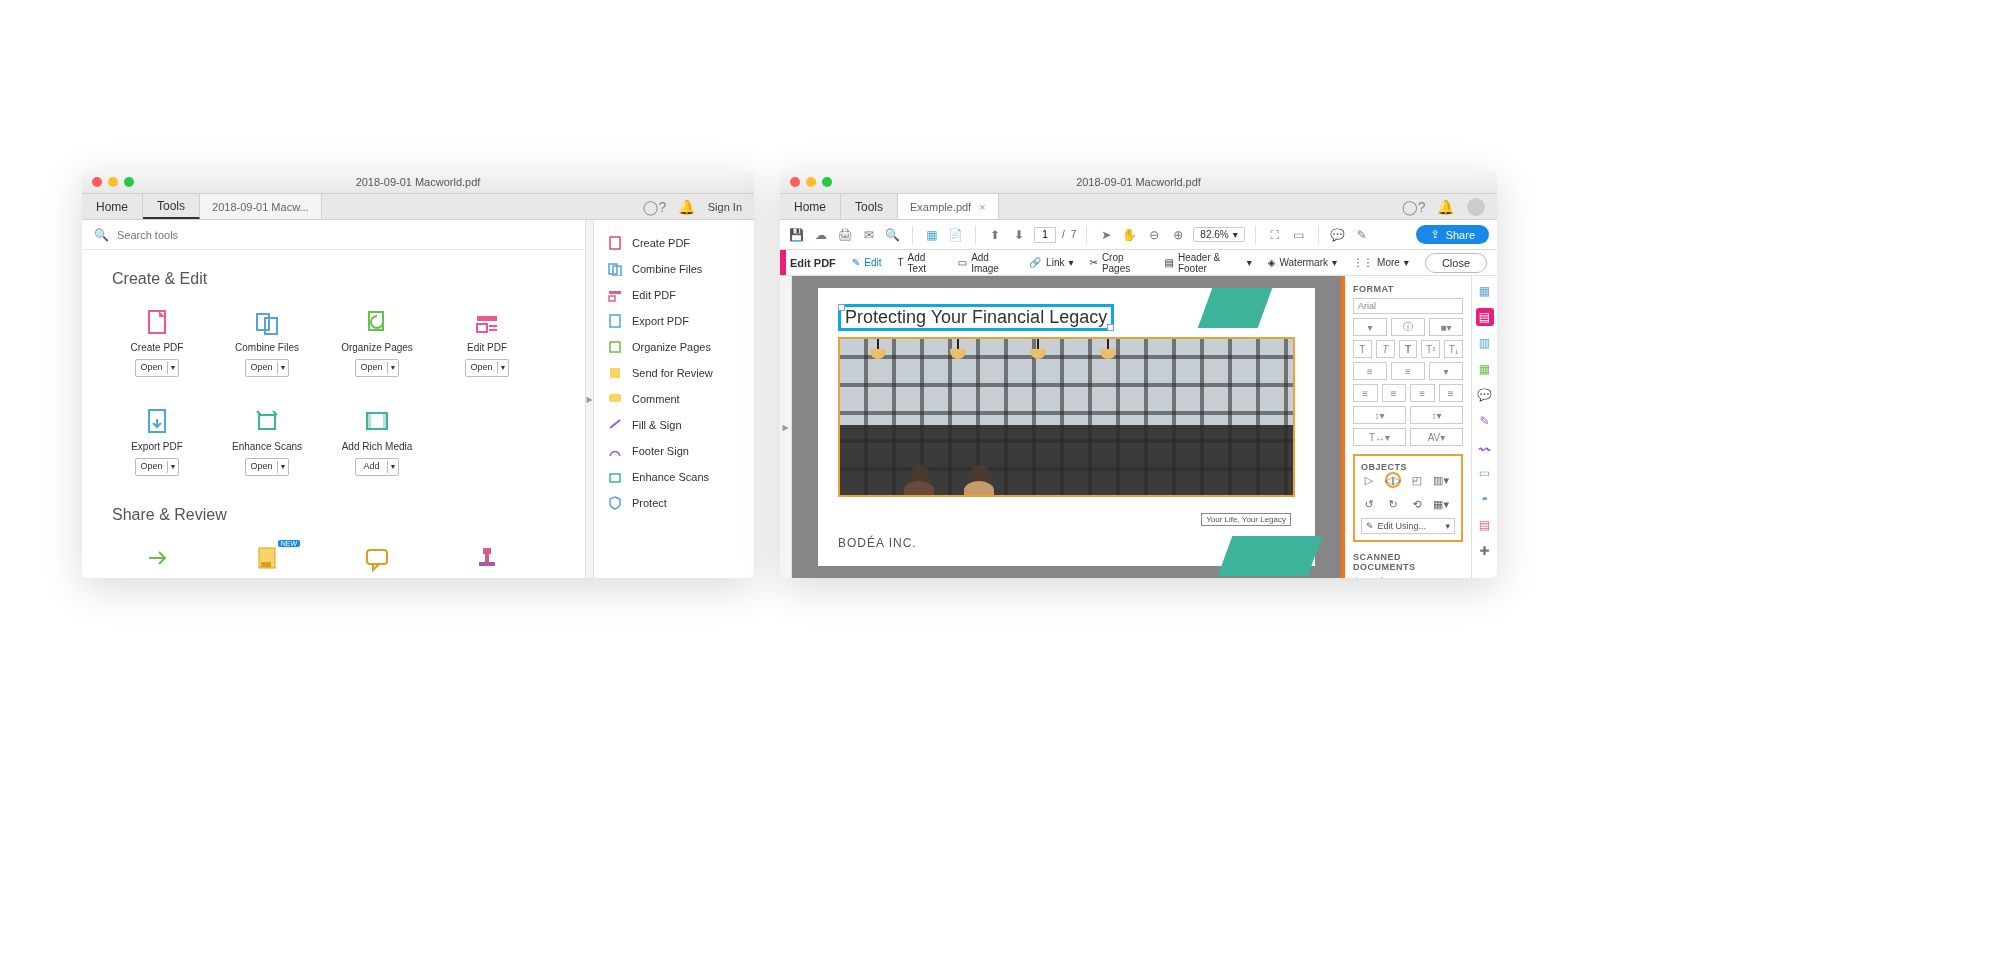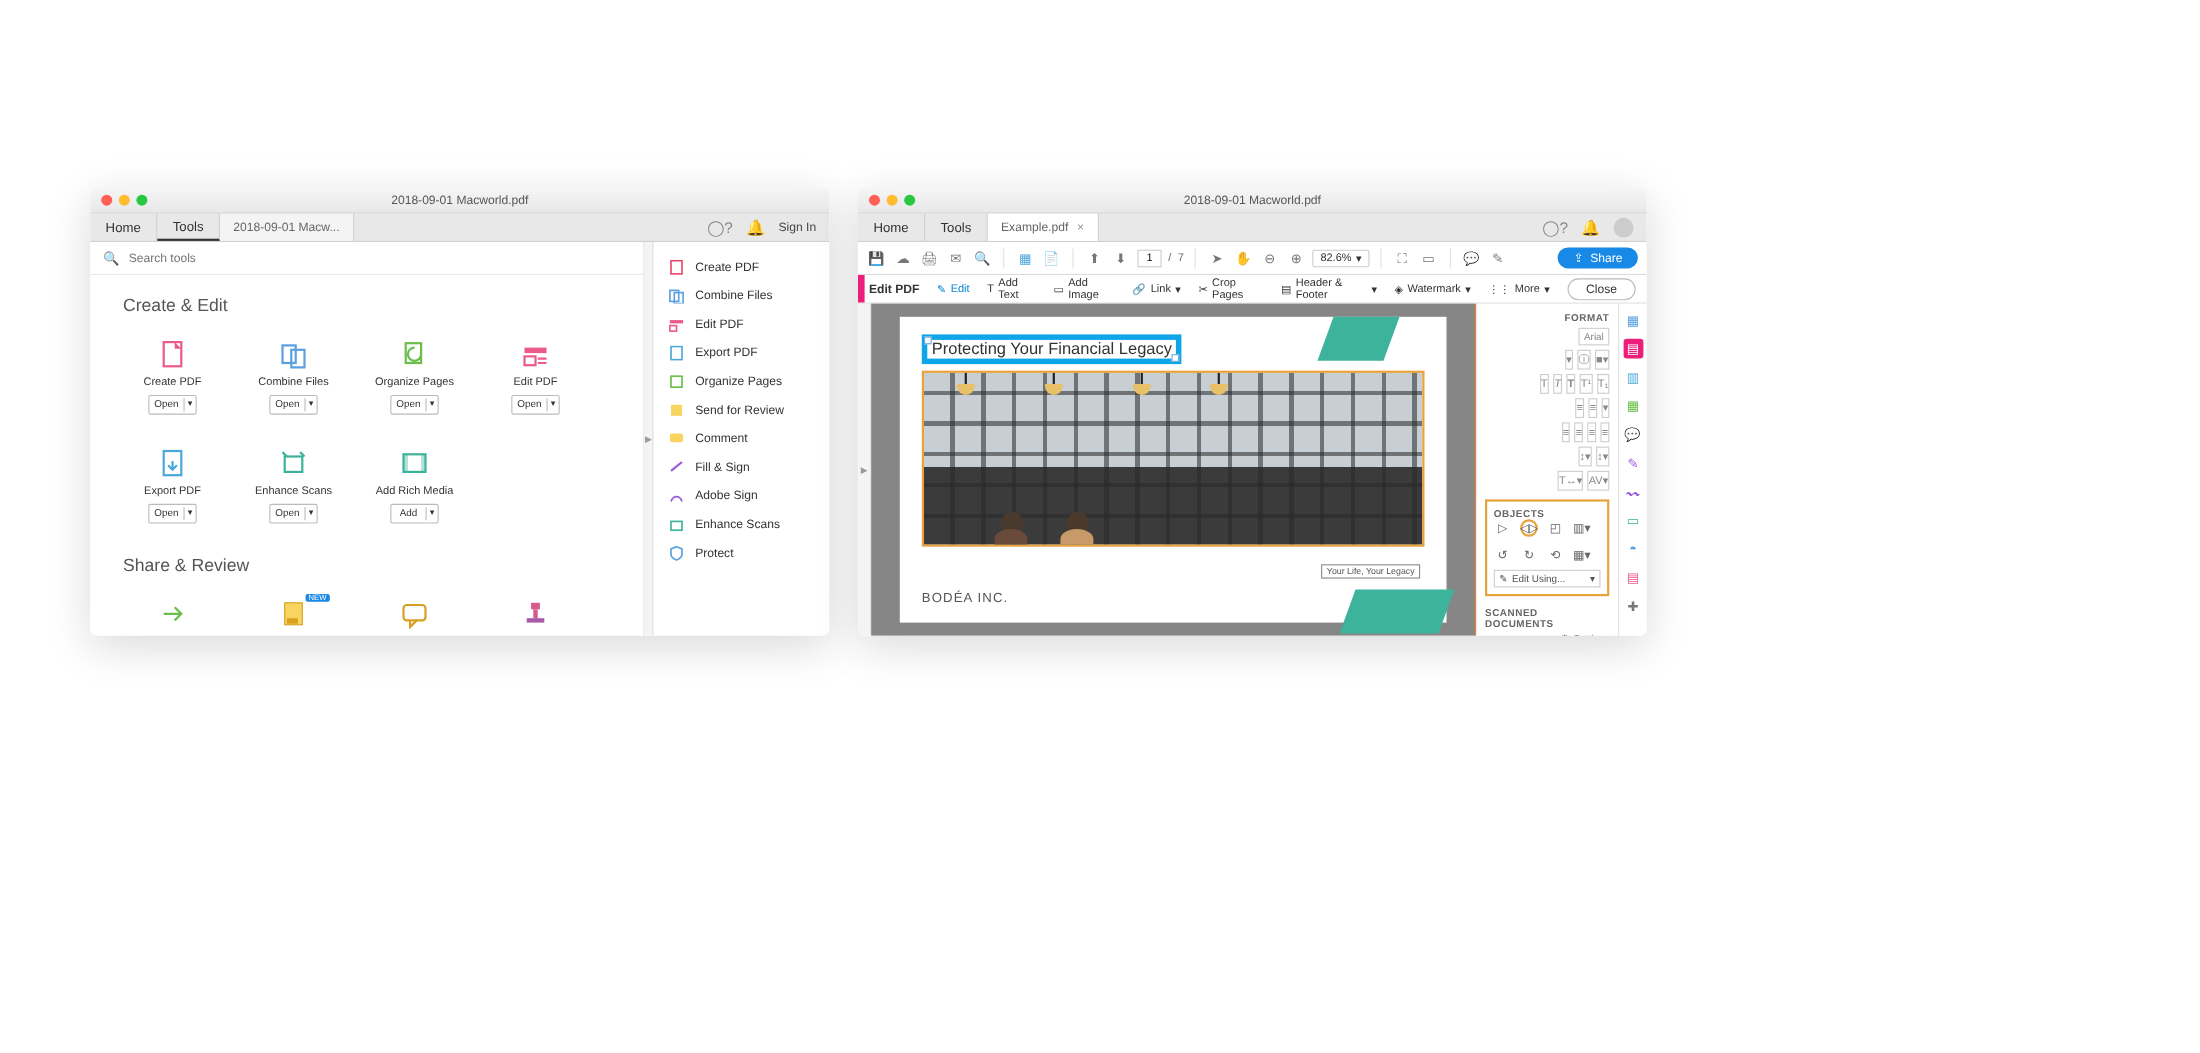--- a/index.html
+++ b/index.html
@@ -47,33 +47,33 @@
 .edit-toolbar .accent { position:absolute; left:0; top:0; bottom:0; width:6px; background:#ec1e79; }
 .et-item { display:flex; align-items:center; gap:4px; font-size:10px; color:#333; cursor:pointer; }
 .et-item.blue { color:#0a84d5; }
 .close-btn { margin-left:auto; border:1px solid #bbb; border-radius:12px; padding:3px 16px; font-size:11px; cursor:pointer; }
 .editor-body { display:flex; height:calc(100% - 106px); }
 .gutter-l { width:12px; background:#f4f4f4; border-right:1px solid #e0e0e0; display:flex; align-items:center; justify-content:center; color:#999; font-size:8px; }
 .canvas-wrap { flex:1; background:#868686; padding:12px 26px; overflow:hidden; position:relative; }
 .page { background:#fff; height:100%; position:relative; padding:16px 20px; }
 .page .accent-shape1 { position:absolute; top:0; right:50px; width:60px; height:40px; background:#3cb39a; transform:skewX(-20deg); }
 .page .accent-shape2 { position:absolute; bottom:-10px; right:0; width:90px; height:40px; background:#3cb39a; transform:skewX(-20deg); }
-.page-title { font-size:15px; color:#333; border:5px solid #0ea5e9; padding:0 4px; display:inline-block; margin-bottom:6px; position:relative; }
+.page-title { font-size:18px; color:#333; border:3px solid #0ea5e9; padding:0 4px; display:inline-block; margin-bottom:6px; position:relative; }
 .page-title::before,.page-title::after{content:"";position:absolute;width:5px;height:5px;background:#fff;border:1px solid #6aa7dc;}
 .page-title::before{left:-3px;top:-3px;} .page-title::after{right:-3px;bottom:-3px;}
 .photo { border:2px solid #e8a23b; height:160px; position:relative; background:linear-gradient(#c8cfd4 0%,#c8cfd4 55%,#3b3b3b 55%,#3b3b3b 100%); overflow:hidden; }
 .photo .grid{position:absolute;inset:0;background:repeating-linear-gradient(90deg,transparent 0 24px,rgba(40,40,40,0.55) 24px 28px),repeating-linear-gradient(0deg,transparent 0 24px,rgba(40,40,40,0.55) 24px 28px);}
 .photo .lamp{position:absolute;top:0;width:16px;height:26px;}
 .photo .lamp::before{content:"";position:absolute;left:7px;top:0;width:2px;height:12px;background:#222;}
 .photo .lamp::after{content:"";position:absolute;left:0;top:10px;width:16px;height:10px;background:#e8c067;border-radius:0 0 10px 10px;}
 .photo .head{position:absolute;bottom:8px;width:20px;height:22px;background:#4a3a2e;border-radius:50% 50% 40% 40%;}
 .photo .body{position:absolute;bottom:-4px;width:30px;height:18px;border-radius:50% 50% 0 0;}
 .brand { font-size:12px; letter-spacing:1px; color:#555; position:absolute; bottom:16px; left:20px; }
 .tagline { position:absolute; bottom:40px; right:24px; border:1px solid #888; font-size:8px; padding:1px 4px; color:#555; }
-.format-panel { width:130px; border-left:1px solid #f97316; padding:8px; font-size:9px; color:#555; display:flex; flex-direction:column; gap:4px;align-items:flex-end; }
+.format-panel { width:130px; border-left:4px solid #f97316; padding:8px; font-size:9px; color:#555; display:flex; flex-direction:column; gap:4px; }
 .fp-h { font-weight:600; font-size:9px; color:#666; letter-spacing:0.5px; }
 .fp-sel { border:1px solid #ccc; padding:2px 4px; font-size:9px; color:#888; }
 .fp-row { display:flex; gap:4px; }
 .fp-box { border:1px solid #ccc; flex:1; height:18px; display:flex; align-items:center; justify-content:center; font-size:10px; color:#888; }
 .objects-box { border:2px solid #e8a23b; padding:6px; margin-top:4px; }
 .obj-grid { display:flex; flex-wrap:wrap; gap:8px; margin-bottom:6px; }
 .obj-i { width:16px; height:16px; display:flex; align-items:center; justify-content:center; color:#666; font-size:11px; }
 .obj-i.hl { border:2px solid #e8a23b; border-radius:50%; }
 .edit-using { border:1px solid #ccc; padding:2px 4px; display:flex; align-items:center; gap:4px; font-size:9px; }
 .rtoolbar { width:26px; border-left:1px solid #e0e0e0; display:flex; flex-direction:column; align-items:center; padding-top:6px; gap:8px; }
@@ -297,21 +297,21 @@
       <div class="side-item">
           <svg class="si">
             <path d="M2 10 L12 2" stroke="#9a5ad8" stroke-width="2"></path>
           </svg>
           <span>Fill &amp; Sign</span>
         </div>
       <div class="side-item">
           <svg class="si">
             <path d="M2 12 C4 6 10 6 12 12" stroke="#9a5ad8" stroke-width="1.5" fill="none"></path>
           </svg>
-          <span>Adobe Sign</span>
+          <span>Footer Sign</span>
         </div>
       <div class="side-item">
           <svg class="si">
             <rect x="2" y="4" width="10" height="8" fill="none" stroke="#3cb39a" stroke-width="1.5"></rect>
           </svg>
           <span>Enhance Scans</span>
         </div>
       <div class="side-item">
           <svg class="si">
             <path d="M7 1 L12 3 L12 8 C12 11 7 13 7 13 C7 13 2 11 2 8 L2 3 Z" fill="none" stroke="#5aa0e0" stroke-width="1.5"></path>

